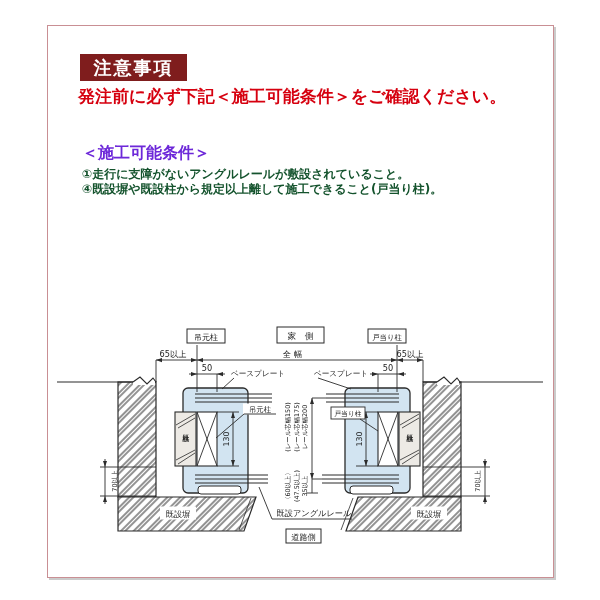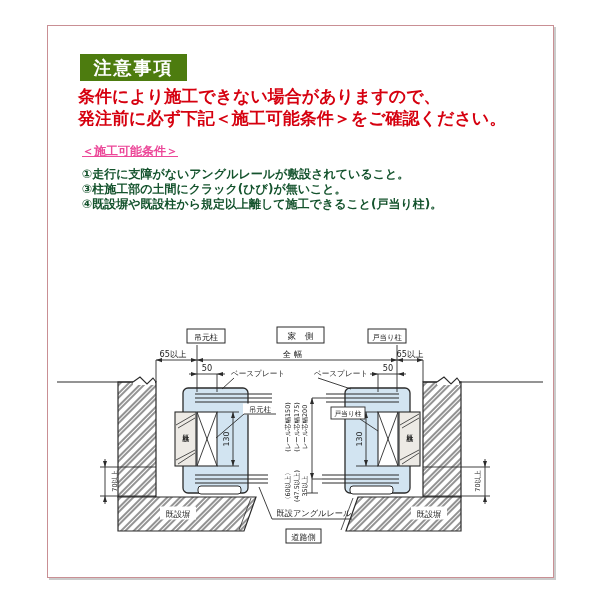--- a/index.html
+++ b/index.html
@@ -8,56 +8,54 @@
     font-family:"DejaVu Sans",sans-serif;
   }
   .frame{
     position:absolute;left:47px;top:25px;width:505px;height:551px;
     border:1px solid #c98f94;
     box-shadow:2px 2px 0 rgba(140,140,140,.45);
     background:#fff;
   }
   .badge{
     position:absolute;left:80px;top:54px;width:107px;height:27px;
-    background:#4d7c0f;color:#ffffff;font-size:18px;font-weight:bold;
+    background:#7f1d1d;color:#ffffff;font-size:18px;font-weight:bold;
     line-height:27px;text-align:center;letter-spacing:2px;
   }
   .lead{
     position:absolute;left:78px;top:85px;color:#d6000f;
     font-size:17px;font-weight:bold;line-height:22px;white-space:nowrap;
   }
   .cond-heading{
-    position:absolute;left:82px;top:143px;color:#ec4899;
-    font-size:12px;font-weight:bold;white-space:nowrap;text-decoration:underline;
+    position:absolute;left:82px;top:143px;color:#6d28d9;
+    font-size:16px;font-weight:bold;white-space:nowrap;
   }
   .cond-list{
     position:absolute;left:82px;top:167px;color:#14532d;
     font-size:12px;font-weight:700;line-height:15.2px;white-space:nowrap;
   }
   .cond-list .indent{padding-left:13px;}
   svg text{font-family:"DejaVu Sans",sans-serif;fill:#1a1a1a;}
 </style>
 </head>
 <body>
 
 <div class="page">
   <div class="frame"></div>
 
   <div class="badge">注意事項</div>
 
   <div class="lead">
-    <div>条件により施工できない場合がありますので、</div>
     <div>発注前に必ず下記＜施工可能条件＞をご確認ください。</div>
   </div>
 
   <div class="cond-heading">＜施工可能条件＞</div>
 
   <div class="cond-list">
     <div>①走行に支障がないアングルレールが敷設されていること。</div>
-    <div>③柱施工部の土間にクラック(ひび)が無いこと。</div>
     <div>④既設塀や既設柱から規定以上離して施工できること(戸当り柱)。</div>
   </div>
 
   <svg style="position:absolute;left:0;top:318px;" width="600" height="240" viewBox="0 318 600 240" stroke-linecap="butt">
     <defs>
       <pattern id="hatch" width="9" height="9" patternUnits="userSpaceOnUse" patternTransform="rotate(45)">
         <rect width="9" height="9" fill="#ffffff"></rect>
         <line x1="2" y1="0" x2="2" y2="9" stroke="#3a3a3a" stroke-width="1.1"></line>
         <line x1="5" y1="0" x2="5" y2="9" stroke="#3a3a3a" stroke-width="1.1"></line>
       </pattern>

